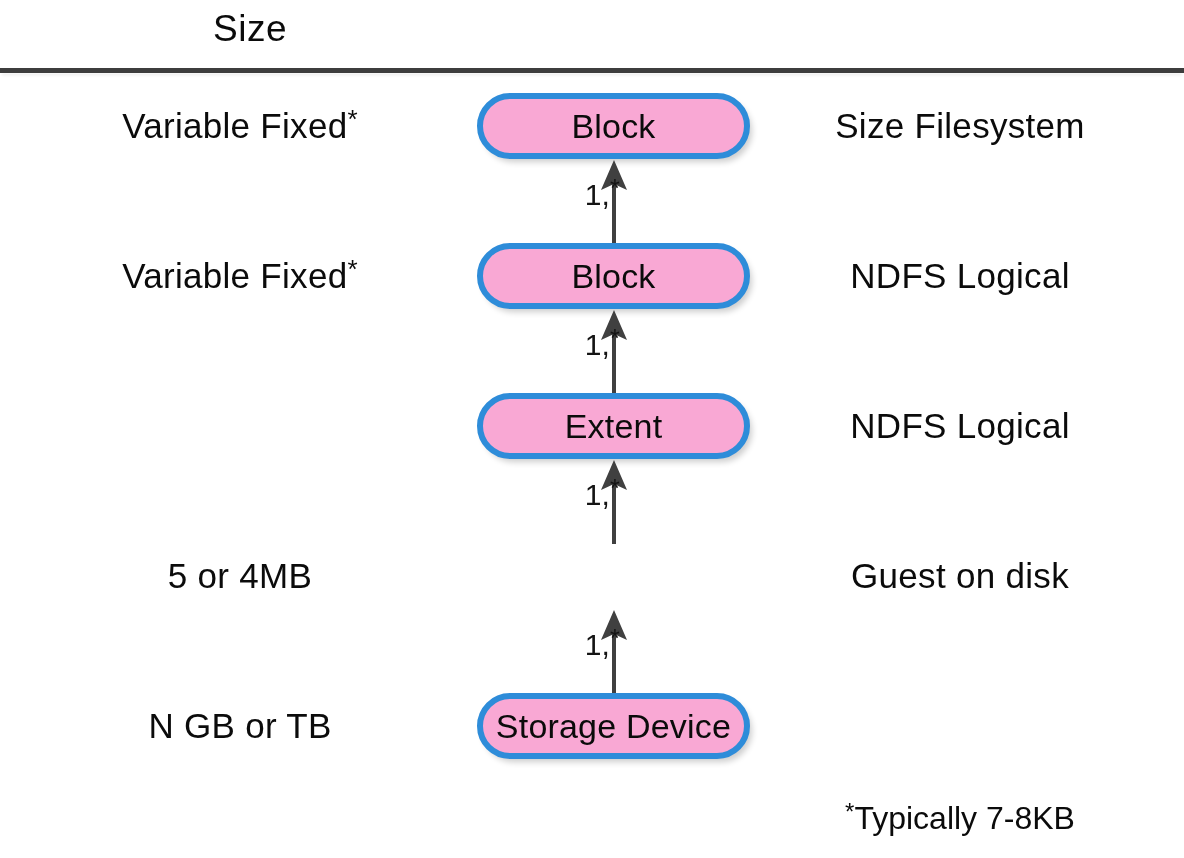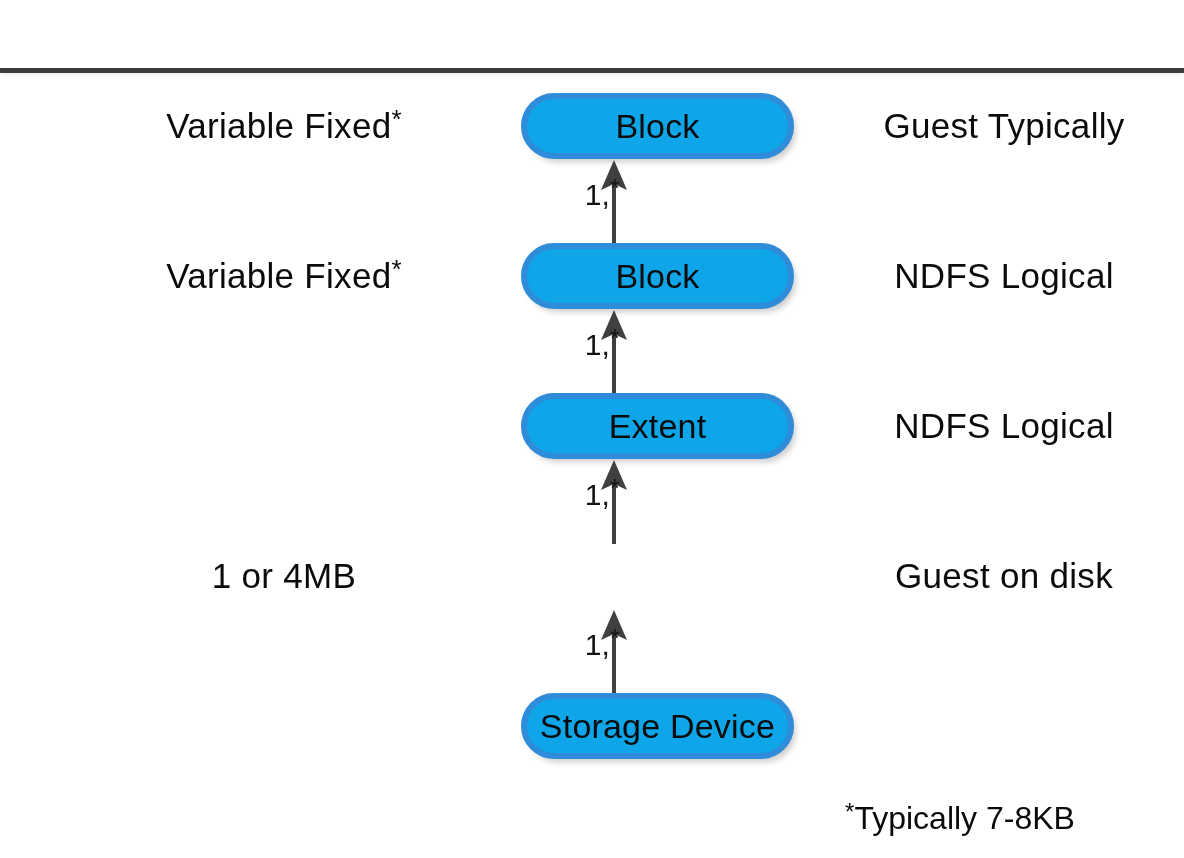--- a/index.html
+++ b/index.html
@@ -52,21 +52,20 @@
     background: #3d3d3d;
     box-shadow: 0 4px 3px -2px rgba(0,0,0,0.16);
   }
 
   
   .row {
     position: absolute;
     left: 0;
     width: 1084px;
     height: 70px;
-    margin-left: 44px;
   }
 
   .size-label,
   .layer-label {
     position: absolute;
     top: 0;
     height: 70px;
     line-height: 70px;
     font-size: 35px;
     font-weight: 400;
@@ -87,21 +86,21 @@
   
   .node {
     position: absolute;
     left: 477px;
     top: 2px;
     width: 273px;
     height: 66px;
     box-sizing: border-box;
     border: 6px solid #2e8cd9;
     border-radius: 34px;
-    background: #0ea5e9;
+    background: #f9a8d4;
     box-shadow: 4px 5px 6px -2px rgba(0,0,0,0.20);
     display: flex;
     align-items: center;
     justify-content: center;
   }
   .node-label {
     font-size: 34px;
     font-weight: 400;
     letter-spacing: 0.2px;
     color: #0b0b0b;
@@ -154,29 +153,30 @@
     vertical-align: 9px;
     line-height: 0;
   }
 </style>
 </head>
 <body>
 
 <div id="diagram">
 
   <div class="header-row">
+    <div class="header-cell header-size">Size</div>
   </div>
   <div class="header-rule"></div>
 
   <div class="row" style="top:91px;">
     <div class="size-label"><span>Variable Fixed</span><span class="sup-star">*</span></div>
     <div class="node">
       <span class="node-label">Block</span>
     </div>
-    <div class="layer-label">Guest Typically</div>
+    <div class="layer-label">Size Filesystem</div>
   </div>
 
   <div class="connector" style="top:160px;">
     <svg width="80" height="84" viewBox="0 0 80 84">
       <line x1="40" y1="84" x2="40" y2="22" stroke="#404040" stroke-width="4"></line>
       <polygon points="40,0 53,30 40,24 27,30" fill="#404040"></polygon>
     </svg>
     <div class="mult-label"><span>1,</span><span class="star">*</span></div>
   </div>
 
@@ -205,33 +205,34 @@
 
   <div class="connector" style="top:460px;">
     <svg width="80" height="84" viewBox="0 0 80 84">
       <line x1="40" y1="84" x2="40" y2="22" stroke="#404040" stroke-width="4"></line>
       <polygon points="40,0 53,30 40,24 27,30" fill="#404040"></polygon>
     </svg>
     <div class="mult-label"><span>1,</span><span class="star">*</span></div>
   </div>
 
   <div class="row" style="top:541px;">
-    <div class="size-label">1 or 4MB</div>
+    <div class="size-label">5 or 4MB</div>
     <div class="layer-label">Guest on disk</div>
   </div>
 
   <div class="connector" style="top:610px;">
     <svg width="80" height="84" viewBox="0 0 80 84">
       <line x1="40" y1="84" x2="40" y2="22" stroke="#404040" stroke-width="4"></line>
       <polygon points="40,0 53,30 40,24 27,30" fill="#404040"></polygon>
     </svg>
     <div class="mult-label"><span>1,</span><span class="star">*</span></div>
   </div>
 
   <div class="row" style="top:691px;">
+    <div class="size-label">N GB or TB</div>
     <div class="node">
       <span class="node-label">Storage Device</span>
     </div>
   </div>
 
   <div class="footnote"><span class="lead-star">*</span><span>Typically 7-8KB</span></div>
 
 </div>
 
 </body></html>

